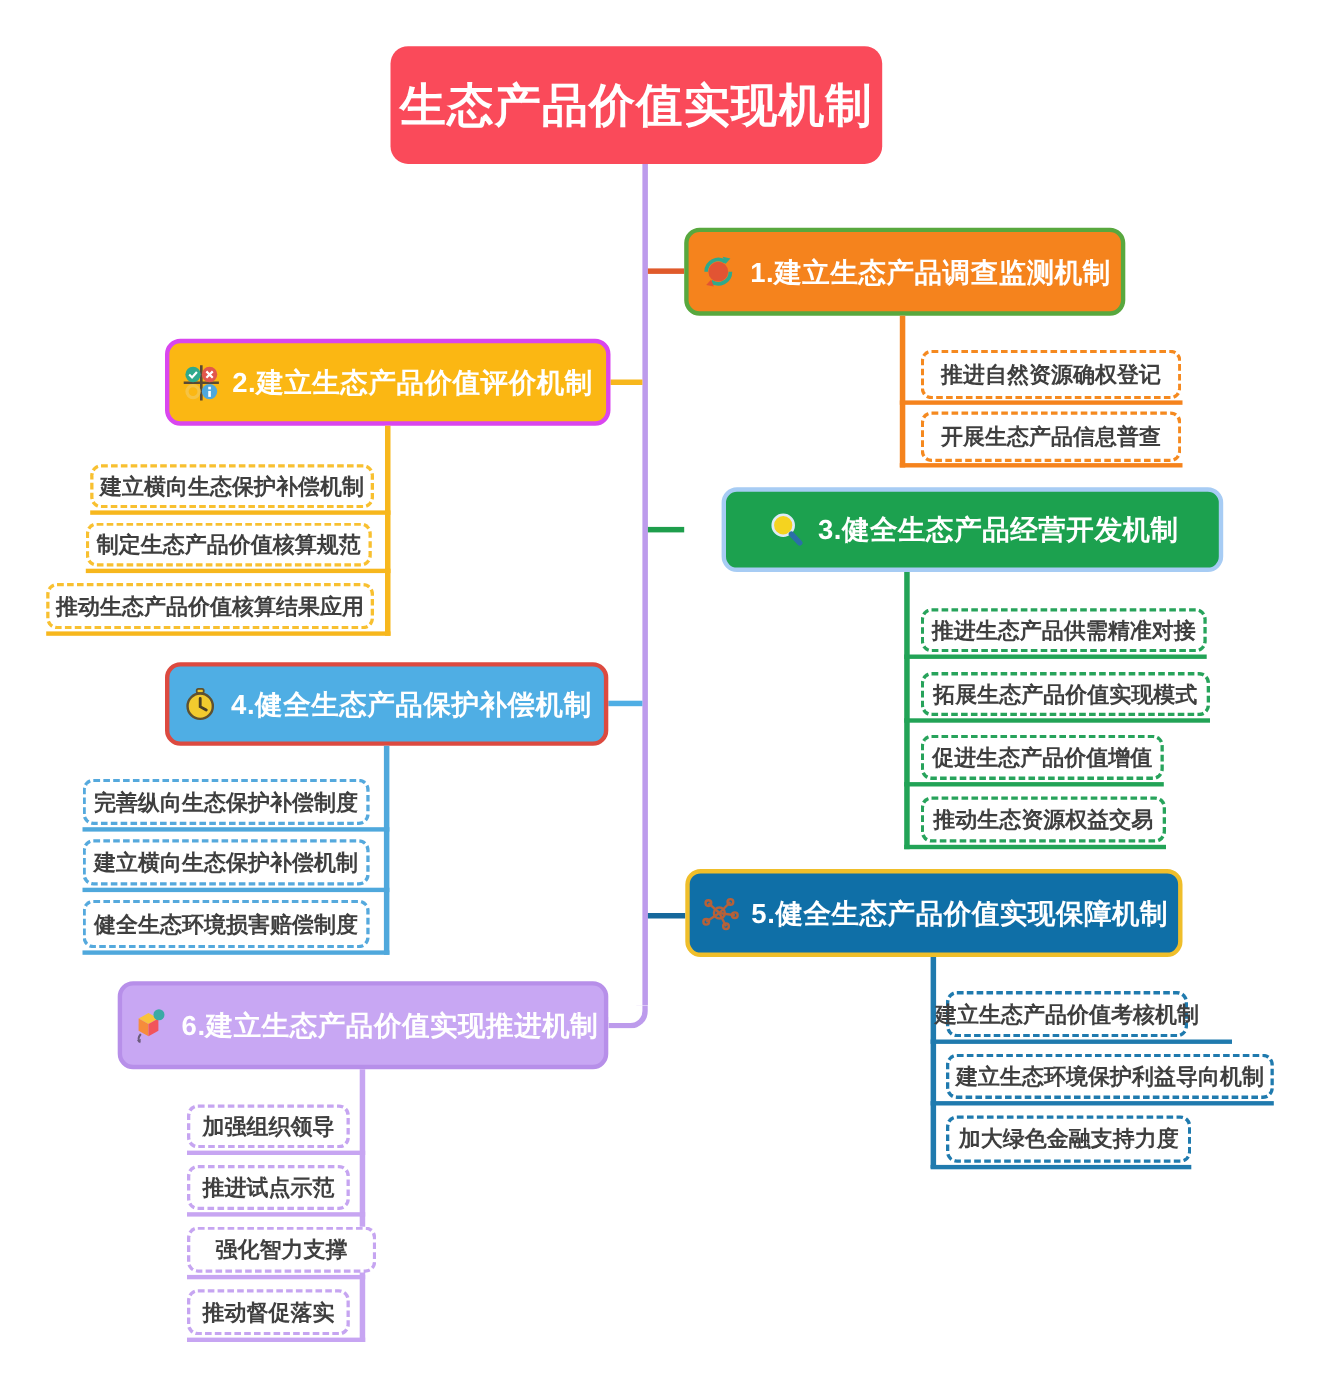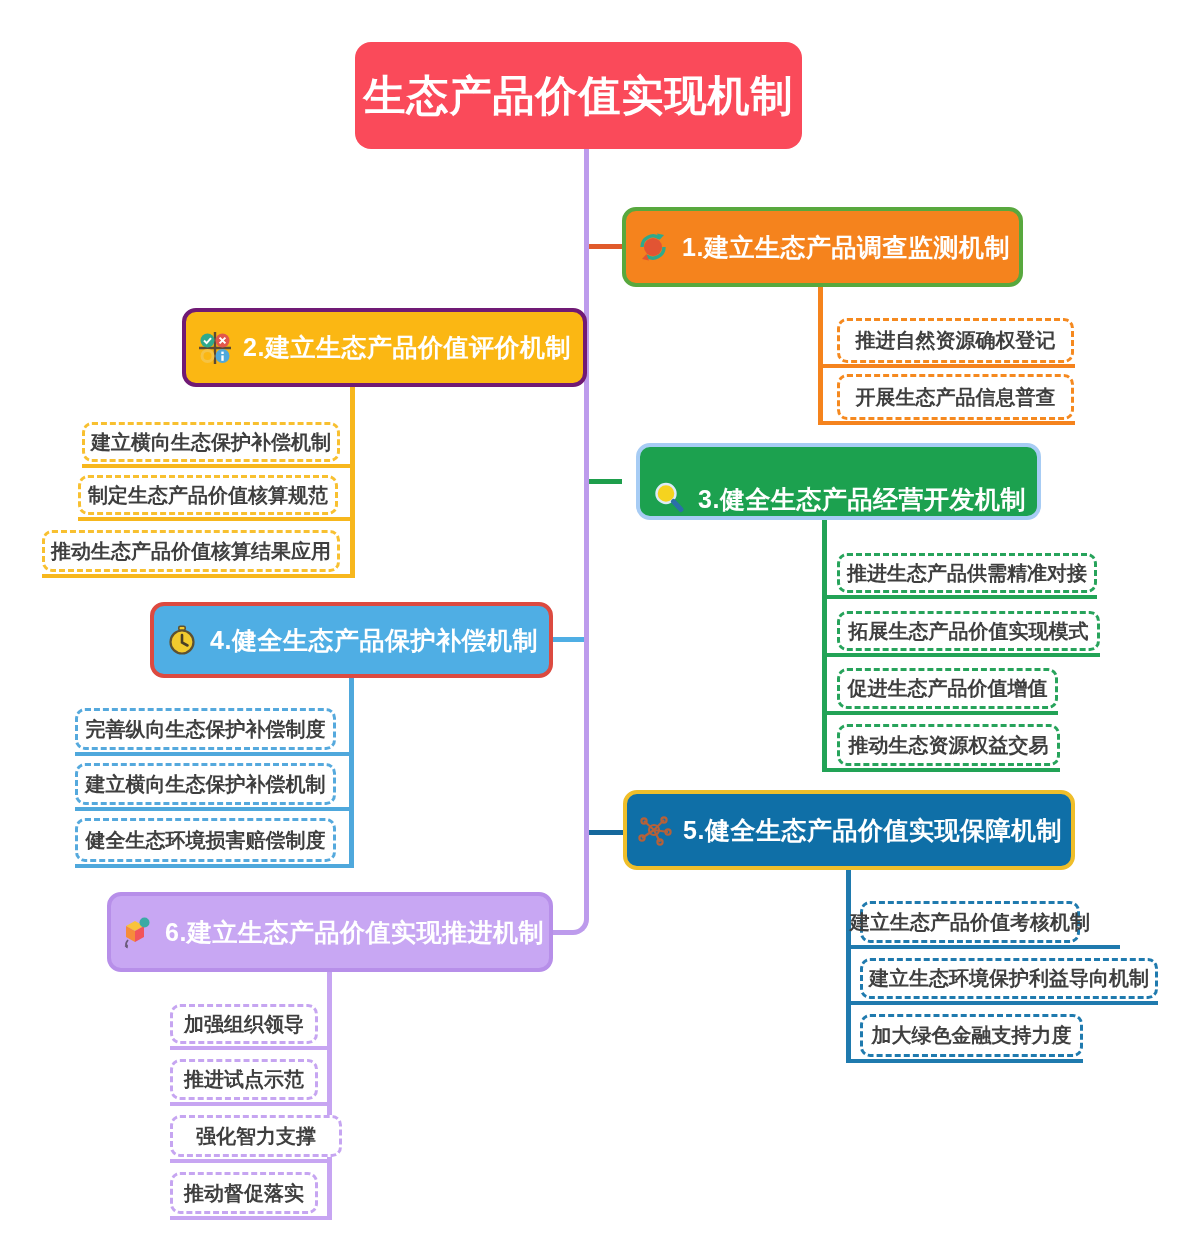--- a/index.html
+++ b/index.html
@@ -13,21 +13,21 @@
     background:#FA4A5A;border-radius:16px;color:#fff;font-weight:bold;font-size:42px;
     display:flex;align-items:center;justify-content:center;letter-spacing:1px;
   }
   
   .bnode{
     border-radius:14px;color:#fff;font-weight:bold;font-size:25px;
     display:flex;align-items:center;justify-content:center;gap:11px;letter-spacing:0.5px;
   }
   .bnode .icon{display:flex;align-items:center;justify-content:center;flex:0 0 auto;}
   .b1{background:#F5831D;border:4px solid #58A83E;}
-  .b2{background:#FBB713;border:4px solid #701a75;margin-left:32px;}
+  .b2{background:#FBB713;border:4px solid #d946ef;}
   .b3{background:#1CA14F;border:4px solid #A7CCF4;}
   .b4{background:#4FAEE4;border:4px solid #DC4A40;}
   .b5{background:#0F6FA7;border:4px solid #EFBE2A;}
   .b6{background:#C8A7F3;border:4px solid #B78FE9;}
   
   .cbox{
     background:#fff;border:3px dashed #999;border-radius:10px;
     display:flex;align-items:center;justify-content:center;
     font-weight:bold;font-size:20px;color:#3F3F3F;white-space:nowrap;
   }
@@ -91,21 +91,21 @@
     <span>2.建立生态产品价值评价机制</span>
   </div>
   <div class="line" style="left:350px;top:387px;width:5px;height:191px;background:#F7B71D;"></div>
   <div class="abs cbox b2c" style="left:82px;top:422px;width:258px;height:40px;">建立横向生态保护补偿机制</div>
   <div class="line" style="left:82px;top:464px;width:273px;height:4px;background:#F7B71D;"></div>
   <div class="abs cbox b2c" style="left:78px;top:475px;width:260px;height:40px;">制定生态产品价值核算规范</div>
   <div class="line" style="left:78px;top:517px;width:277px;height:4px;background:#F7B71D;"></div>
   <div class="abs cbox b2c" style="left:42px;top:530px;width:298px;height:42px;">推动生态产品价值核算结果应用</div>
   <div class="line" style="left:42px;top:574px;width:313px;height:4px;background:#F7B71D;"></div>
 
-  <div class="abs bnode b3" style="left:636px;top:443px;width:405px;height:77px;align-items:flex-end;">
+  <div class="abs bnode b3" style="left:656px;top:443px;width:456px;height:77px;">
     <span class="icon">
       <svg width="36" height="36" viewBox="0 0 36 36">
         <circle cx="15" cy="13.5" r="9.5" fill="#F5D31F" stroke="#DDEBF7" stroke-width="2.4"></circle>
         <line x1="22.5" y1="21.5" x2="30" y2="29.5" stroke="#2B6FA8" stroke-width="5" stroke-linecap="round"></line>
       </svg>
     </span>
     <span>3.健全生态产品经营开发机制</span>
   </div>
   <div class="line" style="left:822px;top:520px;width:5px;height:252px;background:#22A356;"></div>
   <div class="abs cbox b3c" style="left:837px;top:553px;width:260px;height:40px;">推进生态产品供需精准对接</div>

